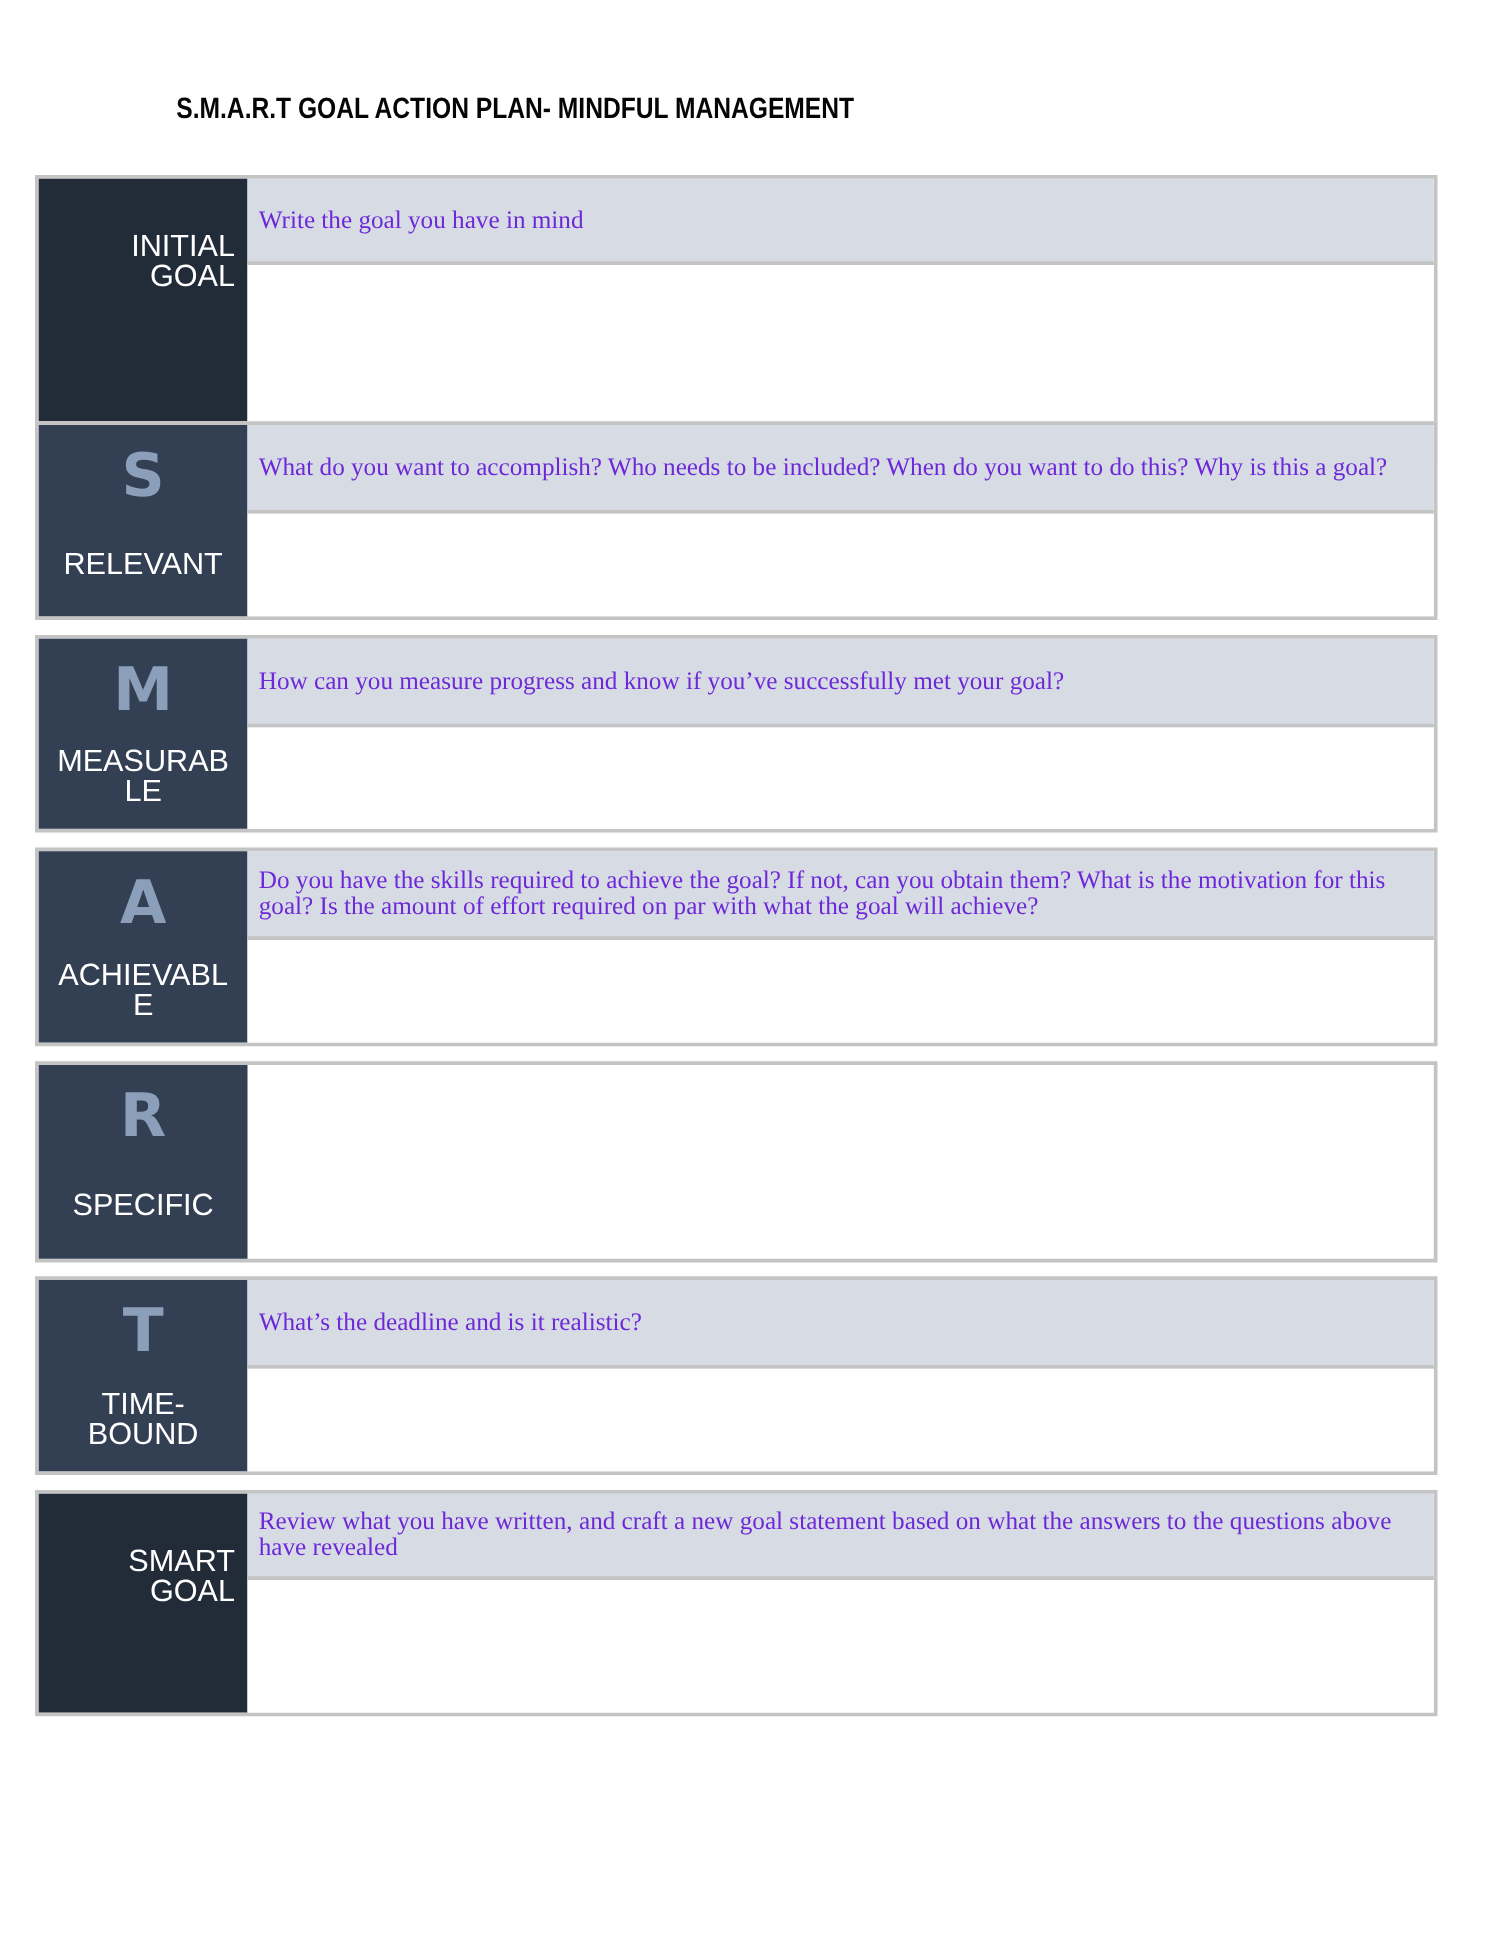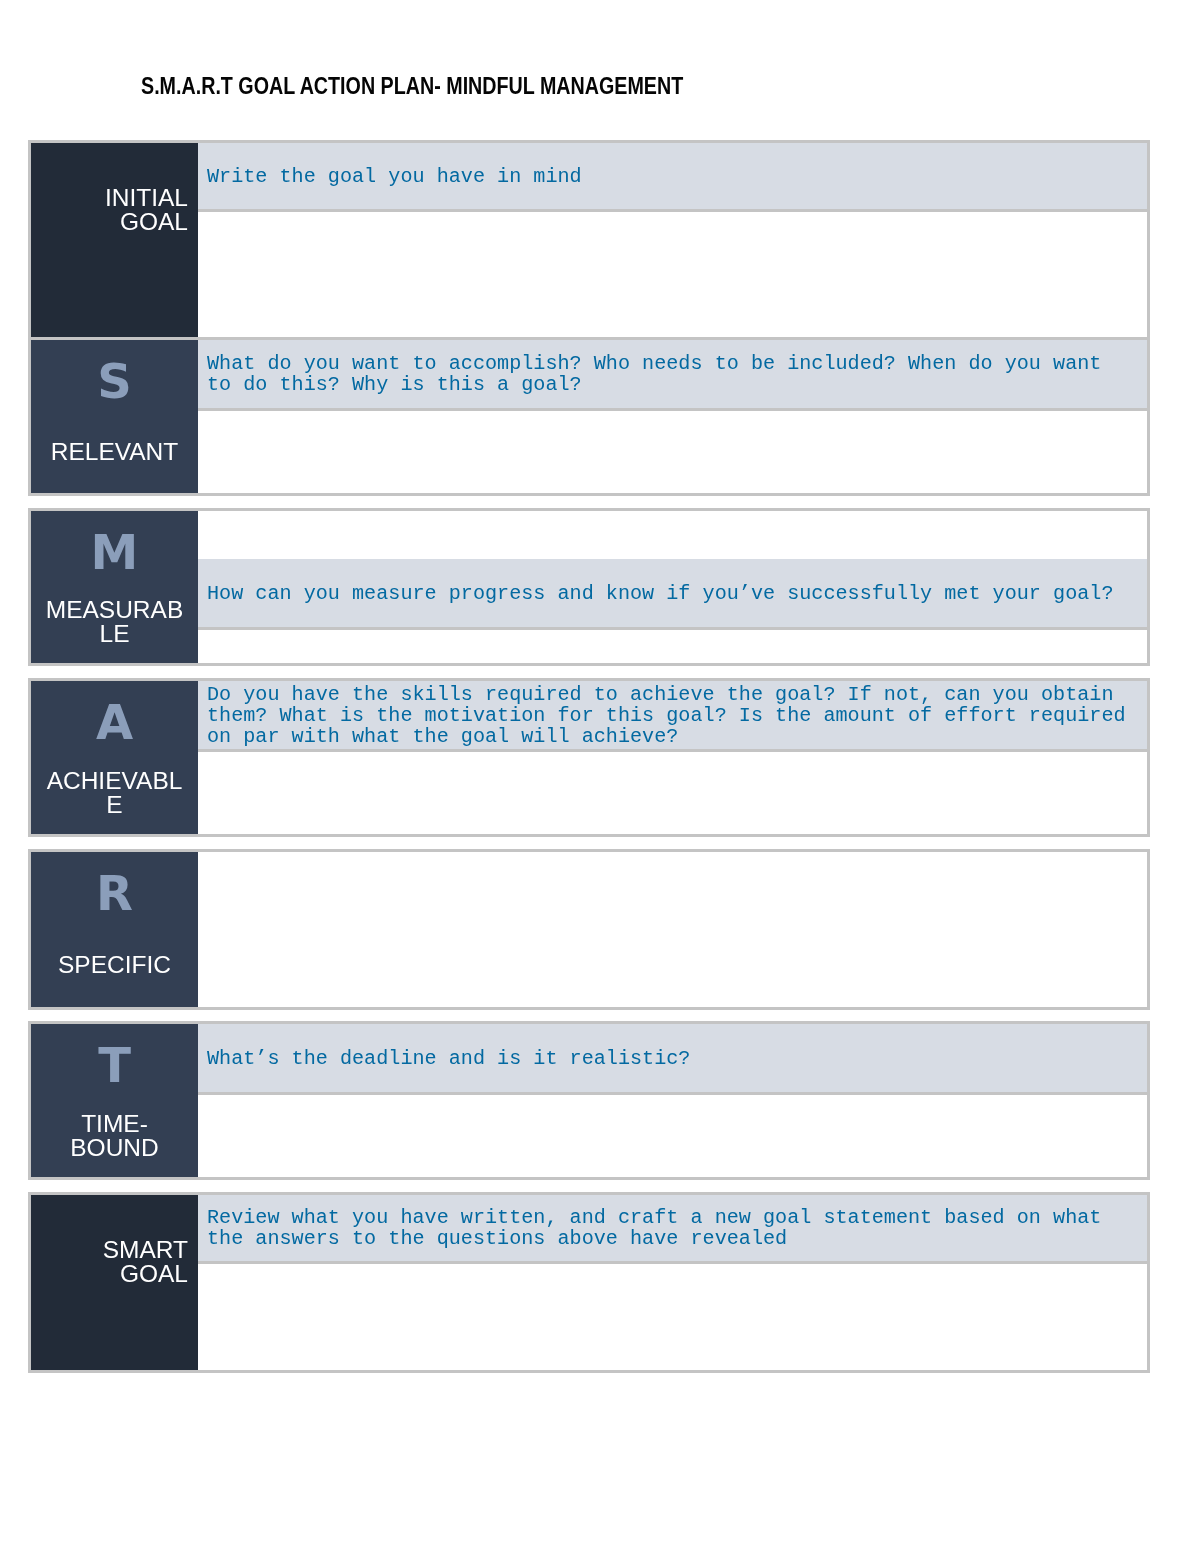--- a/index.html
+++ b/index.html
@@ -107,30 +107,30 @@
     background: #d7dce4;
     border-bottom: 3px solid #c4c4c4;
     box-sizing: border-box;
     display: flex;
     flex-direction: column;
     justify-content: center;
     padding: 0 10px 0 9px;
   }
   .r1 .prompt { flex: 0 0 69px; }
   .r2 .prompt { flex: 0 0 71px; }
-  .r3 .prompt { flex: 0 0 71px; margin-top: 48px; }
+  .r3 .prompt { flex: 0 0 71px; }
   .r4 .prompt { flex: 0 0 71px; }
   .r5 .prompt { flex: 0 0 74px; }
   .r6 .prompt { flex: 0 0 71px; }
   .r7 .prompt { flex: 0 0 69px; }
 
   .prompt-text {
-    font-family: Liberation Mono, monospace;
+    font-family: Liberation Serif, serif;
     font-size: 20.15px;
-    color: #0369a1;
+    color: #6d28d9;
     line-height: 21px;
   }
   .answer { background: #ffffff; flex: 1 1 auto; }
 </style>
 </head>
 <body>
 
 <div class="page">
 
   <div class="doc-title">S.M.A.R.T GOAL ACTION PLAN- MINDFUL MANAGEMENT</div>

